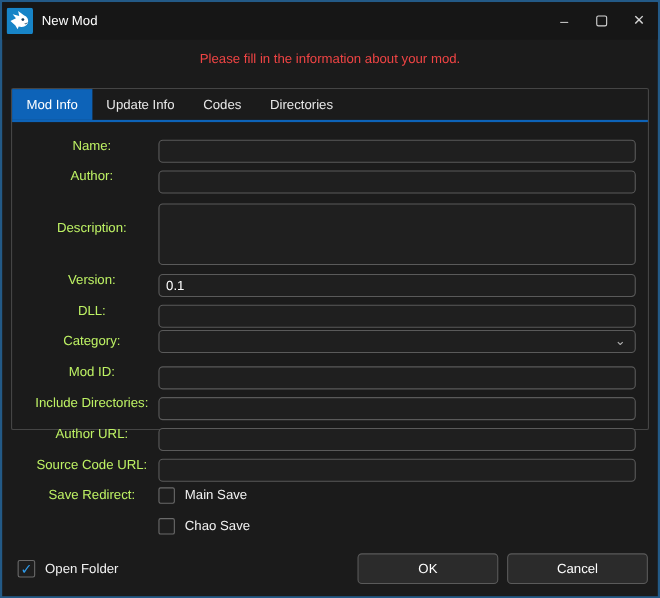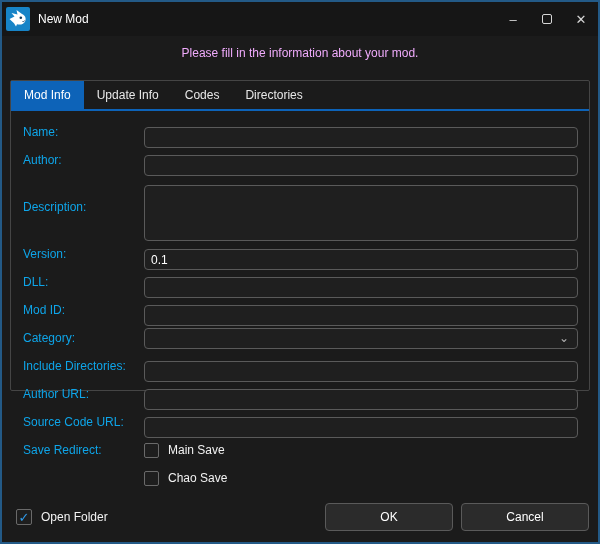--- a/index.html
+++ b/index.html
@@ -33,21 +33,21 @@
     display: flex; align-items: center; justify-content: center;
     color: #d6d6d6; font-size: 13px; cursor: default;
   }
   .maxi-glyph {
     width: 10px; height: 10px; border: 1px solid #d6d6d6; border-radius: 2px;
     display: inline-block;
   }
   
   .subtitle {
     position: absolute; top: 40px; left: 0; right: 0; height: 22px;
-    text-align: center; line-height: 22px; color: #f0abfc;
+    text-align: center; line-height: 22px; color: #ef4444;
   }
   
   .panel {
     position: absolute; left: 8px; right: 8px; top: 78px; height: 311px;
     border: 1px solid #454545; border-radius: 2px;
     background: #1b1b1b;
   }
   .tabstrip {
     display: flex; align-items: stretch; height: 30px;
     border-bottom: 2px solid var(--accent, #0d63b8);
@@ -55,21 +55,21 @@
   .tab {
     padding: 0 13px; display: flex; align-items: center;
     color: #e8e8e8; cursor: default; font-size: 12px;
   }
   .tab.active { background: var(--accent, #0d63b8); color: #ffffff; }
   
   .form { padding-top: 7px; }
   .row { display: flex; align-items: center; height: 28px; }
   .row.tall { height: 66px; align-items: center; }
   .row-label {
-    flex: 0 0 133px; padding-left: 12px; color: #0ea5e9;
+    flex: 0 0 133px; padding-left: 12px; color: #bef264; text-align: center;
   }
   .row-field { flex: 1; margin-right: 11px; display: flex; align-items: center; }
   .txt {
     width: 100%; height: 21px;
     background: #1f1f1f; border: 1px solid #5a5a5a; border-radius: 4px;
     color: #ffffff; font-family: "Liberation Sans", "DejaVu Sans", sans-serif;
     font-size: 12px; padding: 0 6px; outline: none; margin-top: 11px;
   }
   textarea.txt { height: 56px; resize: none; padding-top: 3px; }
   .combo {
@@ -177,34 +177,34 @@
       </div>
 
       <div class="row">
         <span class="row-label">DLL:</span>
         <span class="row-field">
             <input class="txt" type="text" value="" style="">
           </span>
       </div>
 
       <div class="row">
-        <span class="row-label">Mod ID:</span>
-        <span class="row-field">
-            <input class="txt" type="text" value="" style="">
-          </span>
-      </div>
-
-      <div class="row">
         <span class="row-label">Category:</span>
         <span class="row-field">
           <span class="combo">
             <span></span>
             <span class="chev">⌄</span>
           </span>
         </span>
+      </div>
+
+      <div class="row">
+        <span class="row-label">Mod ID:</span>
+        <span class="row-field">
+            <input class="txt" type="text" value="" style="">
+          </span>
       </div>
 
       <div class="row">
         <span class="row-label">Include Directories:</span>
         <span class="row-field">
             <input class="txt" type="text" value="" style="">
           </span>
       </div>
 
       <div class="row">

